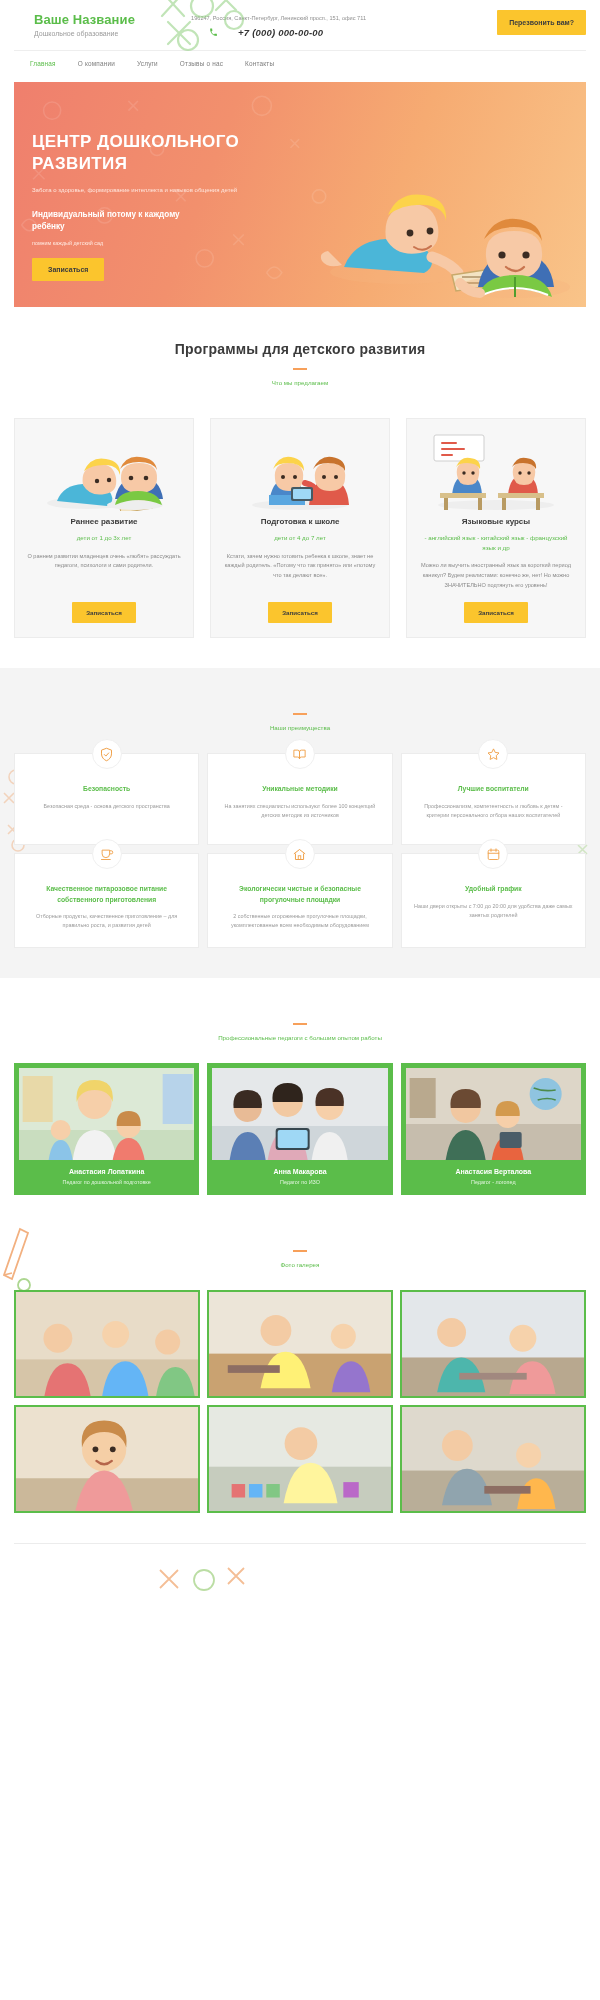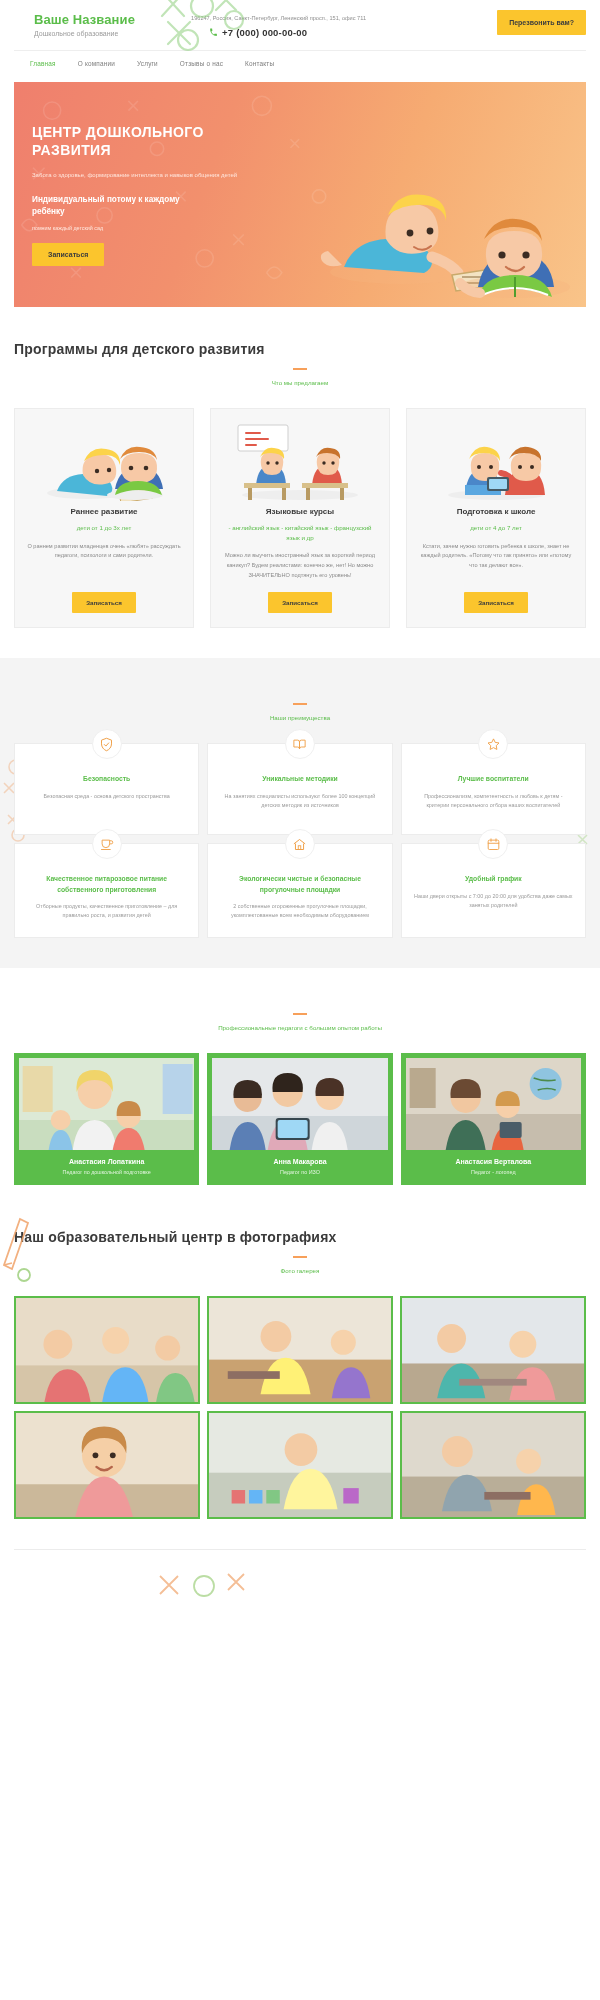--- a/index.html
+++ b/index.html
@@ -22,21 +22,21 @@
   .header-doodle {
     position: absolute; top: -14px; left: 150px;
     width: 110px; height: 70px; opacity: .55; pointer-events: none;
   }
   .header-row { display: flex; align-items: flex-start; justify-content: space-between; margin-left: 20px; }
   .brand { padding-top: 2px; }
   .brand-name { font-size: 13px; font-weight: bold; color: #5bbd4a; letter-spacing: .1px; }
   .brand-sub { font-size: 7px; color: #9b9b9b; margin-top: 3px; }
   .contact-block { text-align: left; padding-top: 4px; width: 250px; }
   .address { font-size: 5.6px; color: #8f8f8f; line-height: 1.5; max-width: 230px; }
-  .phone-line { display: flex; align-items: center; gap: 4px; margin-top: 5px; padding-left: 18px; }
+  .phone-line { display: flex; align-items: center; gap: 20px; margin-top: 5px; padding-left: 18px; font-style: italic; }
   .phone-ico { width: 9px; height: 9px; color: #5bbd4a; flex: none; }
   .phone-num { font-size: 9.5px; font-weight: bold; color: #333; letter-spacing: .2px; }
   .callback-btn {
     background: #fbc52d; color: #3d3d3d; border: none;
     font-family: inherit; font-weight: bold; font-size: 7px;
     padding: 9px 12px; cursor: pointer; white-space: nowrap; border-radius: 1px;
   }
   .nav {
     display: flex; gap: 22px; border-top: 1px solid #eeeeee;
     margin-top: 12px; padding: 9px 4px 9px 16px;
@@ -46,48 +46,48 @@
 
   
   .hero {
     position: relative; height: 225px; margin: 6px 14px 0 14px;
     background: linear-gradient(110deg, #ef7f6d 0%, #f2906d 35%, #f6ab72 65%, #f9c489 100%);
     overflow: hidden;
   }
   .hero-pattern { position: absolute; inset: 0; opacity: .16; }
   .hero-inner { position: relative; padding: 42px 0 0 18px; width: 300px; }
   .hero-title {
-    font-size: 14px; font-weight: bold; color: #ffffff;
-    line-height: 1.28; letter-spacing: .4px; max-width: 210px;
+    font-size: 17px; font-weight: bold; color: #ffffff;
+    line-height: 1.28; letter-spacing: .4px; max-width: 210px; margin-top: 7px;
   }
   .hero-sub { font-size: 6px; color: #ffe6dd; margin-top: 12px; max-width: 280px; }
   .hero-lead {
     font-size: 8.2px; font-weight: bold; color: #ffffff;
     margin-top: 16px; line-height: 1.45; max-width: 160px;
   }
   .hero-note { font-size: 5.4px; color: #ffe9e0; margin-top: 7px; }
   .hero-btn {
     display: inline-block; background: #fbc52d; color: #3d3d3d;
     border: none; font-family: inherit; font-weight: bold; font-size: 7px;
     padding: 8px 16px; margin-top: 12px; cursor: pointer; border-radius: 1px;
   }
   .hero-art { position: absolute; right: 4px; bottom: 0; width: 300px; height: 210px; }
 
   
   .section { padding: 34px 14px 30px 14px; }
   .section.grey { background: #f4f4f4; }
   .sec-title {
-    text-align: left; font-size: 14px; font-weight: bold; color: #3b3b3b;
+    text-align: center; font-size: 14px; font-weight: bold; color: #3b3b3b;
     letter-spacing: .2px;
   }
   .sec-dash { width: 14px; height: 2px; background: #f7a05a; margin: 11px auto 9px auto; }
   .sec-sub { text-align: center; font-size: 6.2px; color: #5bbd4a; }
 
   
-  .prog-grid { display: flex; gap: 16px; margin-top: 22px; }
+  .prog-grid { display: flex; gap: 16px; margin-top: 32px; }
   .prog-card {
     flex: 1; background: #f7f7f7; border: 1px solid #ececec;
     display: flex; flex-direction: column; align-items: center;
     padding: 0 10px 14px 10px;
   }
   .prog-art { width: 100%; height: 92px; position: relative; }
   .prog-art svg { position: absolute; left: 50%; transform: translateX(-50%); bottom: 0; }
   .prog-name { font-size: 8px; font-weight: bold; color: #3b3b3b; margin-top: 6px; text-align: center; }
   .prog-age { font-size: 6.2px; color: #5bbd4a; margin-top: 7px; text-align: center; line-height: 1.5; }
   .prog-text {
@@ -266,20 +266,46 @@
             <path d="M82 60 q-1 -16 18 -16 q19 0 18 16 q-1 14 -18 14 q-17 0 -18 -14z" fill="#f7c9a6"></path>
             <path d="M81 50 q6 -14 20 -12 q15 1 17 13 q-4 -8 -18 -8 q-13 0 -19 7z" fill="#e08a3c"></path>
             <circle cx="92" cy="59" r="2.3" fill="#3b2c23"></circle>
               <circle cx="107" cy="59" r="2.3" fill="#3b2c23"></circle>
             <path d="M76 86 q23 -10 47 0 q-4 -14 -24 -14 q-20 0 -23 14z" fill="#7ac943"></path>
           </svg>
         </div>
         <div class="prog-name">Раннее развитие</div>
         <div class="prog-age">дети от 1 до 3х лет</div>
         <div class="prog-text">О раннем развитии младенцев очень «любят» рассуждать педагоги, психологи и сами родители.</div>
+        <button class="prog-btn">Записаться</button>
+      </div>
+
+      <div class="prog-card">
+        <div class="prog-art">
+          <svg width="130" height="92" viewBox="0 0 130 92">
+            <ellipse cx="65" cy="86" rx="48" ry="5" fill="#eeeeee"></ellipse>
+            <path d="M34 86 q2 -26 18 -26 q17 0 18 26z" fill="#4a87c9"></path>
+            <path d="M40 60 q-2 -16 14 -16 q16 0 14 16 q-1 12 -14 12 q-13 0 -14 -12z" fill="#f7c9a6"></path>
+            <path d="M38 50 q6 -14 18 -12 q13 2 13 14 q-4 -8 -16 -8 q-11 0 -15 6z" fill="#fcd34a"></path>
+            <circle cx="48" cy="58" r="2" fill="#3b2c23"></circle>
+              <circle cx="60" cy="58" r="2" fill="#3b2c23"></circle>
+            <path d="M34 86 l0 -10 l36 0 l0 10z" fill="#5aa7e0"></path>
+            <path d="M70 64 q10 2 12 10" stroke="#e0574c" stroke-width="6" fill="none" stroke-linecap="round"></path>
+            <path d="M74 86 q3 -26 20 -26 q18 0 20 26z" fill="#e05a4a"></path>
+            <path d="M80 60 q-2 -16 15 -16 q17 0 15 16 q-1 12 -15 12 q-14 0 -15 -12z" fill="#f7c9a6"></path>
+            <path d="M78 50 q7 -14 19 -12 q14 2 13 14 q-4 -8 -17 -8 q-11 0 -15 6z" fill="#c8732d"></path>
+            <circle cx="89" cy="58" r="2" fill="#3b2c23"></circle>
+              <circle cx="101" cy="58" r="2" fill="#3b2c23"></circle>
+            <rect x="56" y="68" width="22" height="14" rx="2" fill="#455a64"></rect>
+            <rect x="58" y="70" width="18" height="10" rx="1" fill="#9fd8f5"></rect>
+          </svg>
+        </div>
+        <div class="prog-name">Подготовка к школе</div>
+        <div class="prog-age">дети от 4 до 7 лет</div>
+        <div class="prog-text">Кстати, зачем нужно готовить ребенка к школе, знает не каждый родитель. «Потому что так принято» или «потому что так делают все».</div>
         <button class="prog-btn">Записаться</button>
       </div>
 
       <div class="prog-card">
         <div class="prog-art">
           <svg width="140" height="92" viewBox="0 0 140 92">
             <rect x="8" y="16" width="50" height="26" rx="2" fill="#ffffff" stroke="#cfcfcf"></rect>
             <g stroke="#e05a4a" stroke-width="2" fill="none" stroke-linecap="round">
               <path d="M16 24 h14"></path>
                 <path d="M16 30 h22"></path>
@@ -303,46 +329,20 @@
             <rect x="76" y="79" width="4" height="12" fill="#b89a62"></rect>
               <rect x="110" y="79" width="4" height="12" fill="#b89a62"></rect>
           </svg>
         </div>
         <div class="prog-name">Языковые курсы</div>
         <div class="prog-age">- английский язык - китайский язык - французский язык и др</div>
         <div class="prog-text">Можно ли выучить иностранный язык за короткий период каникул? Будем реалистами: конечно же, нет! Но можно ЗНАЧИТЕЛЬНО подтянуть его уровень!</div>
         <button class="prog-btn">Записаться</button>
       </div>
 
-      <div class="prog-card">
-        <div class="prog-art">
-          <svg width="130" height="92" viewBox="0 0 130 92">
-            <ellipse cx="65" cy="86" rx="48" ry="5" fill="#eeeeee"></ellipse>
-            <path d="M34 86 q2 -26 18 -26 q17 0 18 26z" fill="#4a87c9"></path>
-            <path d="M40 60 q-2 -16 14 -16 q16 0 14 16 q-1 12 -14 12 q-13 0 -14 -12z" fill="#f7c9a6"></path>
-            <path d="M38 50 q6 -14 18 -12 q13 2 13 14 q-4 -8 -16 -8 q-11 0 -15 6z" fill="#fcd34a"></path>
-            <circle cx="48" cy="58" r="2" fill="#3b2c23"></circle>
-              <circle cx="60" cy="58" r="2" fill="#3b2c23"></circle>
-            <path d="M34 86 l0 -10 l36 0 l0 10z" fill="#5aa7e0"></path>
-            <path d="M70 64 q10 2 12 10" stroke="#e0574c" stroke-width="6" fill="none" stroke-linecap="round"></path>
-            <path d="M74 86 q3 -26 20 -26 q18 0 20 26z" fill="#e05a4a"></path>
-            <path d="M80 60 q-2 -16 15 -16 q17 0 15 16 q-1 12 -15 12 q-14 0 -15 -12z" fill="#f7c9a6"></path>
-            <path d="M78 50 q7 -14 19 -12 q14 2 13 14 q-4 -8 -17 -8 q-11 0 -15 6z" fill="#c8732d"></path>
-            <circle cx="89" cy="58" r="2" fill="#3b2c23"></circle>
-              <circle cx="101" cy="58" r="2" fill="#3b2c23"></circle>
-            <rect x="56" y="68" width="22" height="14" rx="2" fill="#455a64"></rect>
-            <rect x="58" y="70" width="18" height="10" rx="1" fill="#9fd8f5"></rect>
-          </svg>
-        </div>
-        <div class="prog-name">Подготовка к школе</div>
-        <div class="prog-age">дети от 4 до 7 лет</div>
-        <div class="prog-text">Кстати, зачем нужно готовить ребенка к школе, знает не каждый родитель. «Потому что так принято» или «потому что так делают все».</div>
-        <button class="prog-btn">Записаться</button>
-      </div>
-
     </div>
   </div>
 
   <div class="section grey">
     <div class="sec-dash"></div>
     <div class="sec-sub">Наши преимущества</div>
 
     <div class="adv-wrap">
       <svg class="adv-deco-l" viewBox="0 0 50 90">
         <g stroke="#f0a36a" stroke-width="1.6" fill="none" opacity=".8">
@@ -509,21 +509,20 @@
   </div>
 
   <div class="section" style="position:relative; padding-top:14px;">
     <svg class="gal-deco-l" viewBox="0 0 44 90">
       <g stroke="#f0a36a" stroke-width="1.8" fill="none">
         <path d="M10 70 l16 -46 l8 4 l-16 46z"></path>
           <path d="M10 70 l8 -2"></path>
         <circle cx="30" cy="80" r="6" stroke="#9fd07e"></circle>
       </g>
     </svg>
-    <div class="sec-title">Наш образовательный центр в фотографиях</div>
     <div class="sec-dash"></div>
     <div class="sec-sub">Фото галерея</div>
 
     <div class="gal-grid">
       <div class="gal-item">
         <svg width="100%" height="100%" viewBox="0 0 190 108" preserveAspectRatio="xMidYMid slice">
           <rect width="190" height="108" fill="#e8dcc8"></rect>
             <rect y="70" width="190" height="38" fill="#d6c5a8"></rect>
           <circle cx="44" cy="48" r="15" fill="#f3cba4"></circle>
             <path d="M30 108 q6 -34 24 -34 q18 0 24 34z" fill="#e57373"></path>

